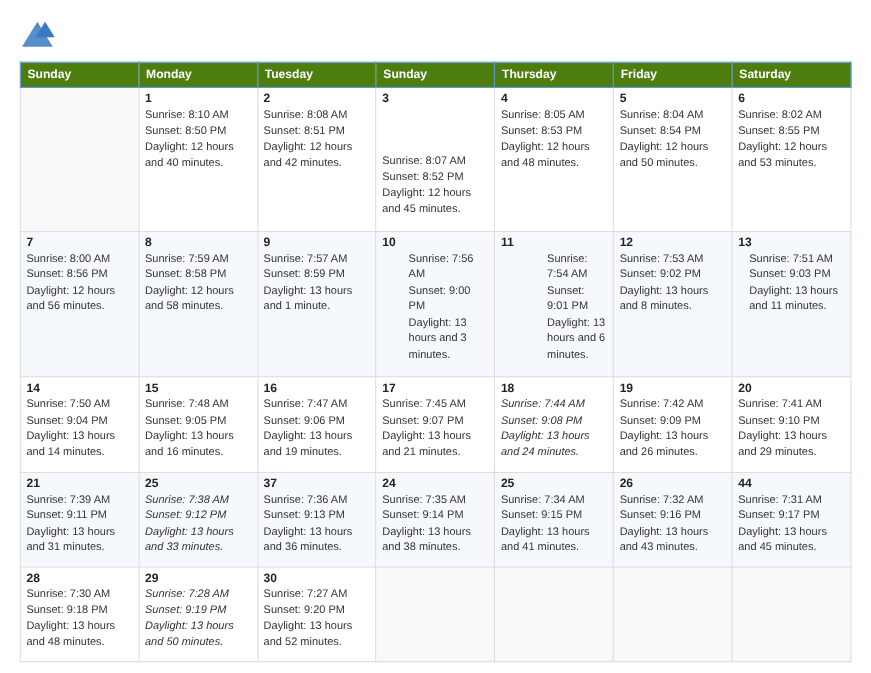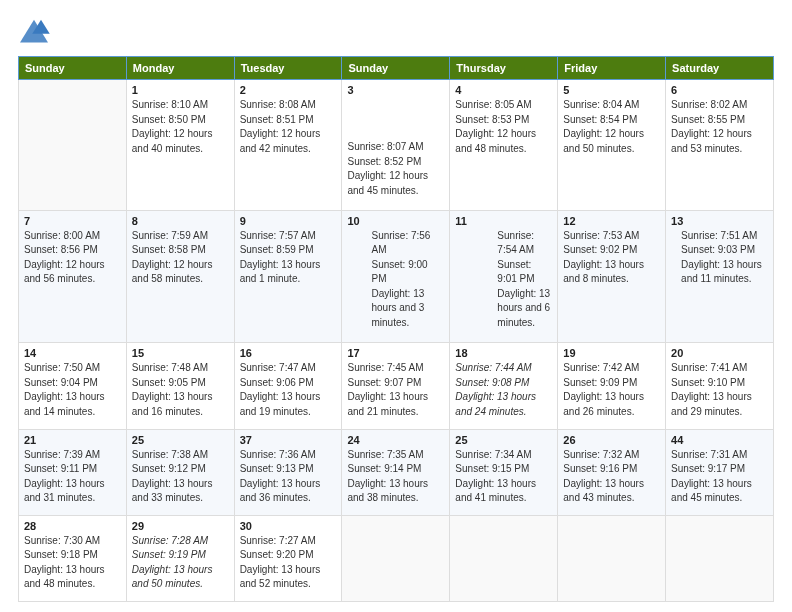--- a/index.html
+++ b/index.html
@@ -260,21 +260,21 @@
         </tr>
         <tr class="row-bg-alt">
           <td>
             <span class="day-num">21</span>
             <div class="day-info" style="white-space: pre-line;">Sunrise: 7:39 AM
 Sunset: 9:11 PM
 Daylight: 13 hours and 31 minutes.</div>
           </td>
           <td>
             <span class="day-num">25</span>
-            <div class="day-info" style="white-space: pre-line;">Sunrise: 7:38 AM
+            <div class="day-info" style="white-space: pre-line; font-style: italic;">Sunrise: 7:38 AM
 Sunset: 9:12 PM
 Daylight: 13 hours and 33 minutes.</div>
           </td>
           <td>
             <span class="day-num">37</span>
             <div class="day-info" style="white-space: pre-line;">Sunrise: 7:36 AM
 Sunset: 9:13 PM
 Daylight: 13 hours and 36 minutes.</div>
           </td>
           <td>

